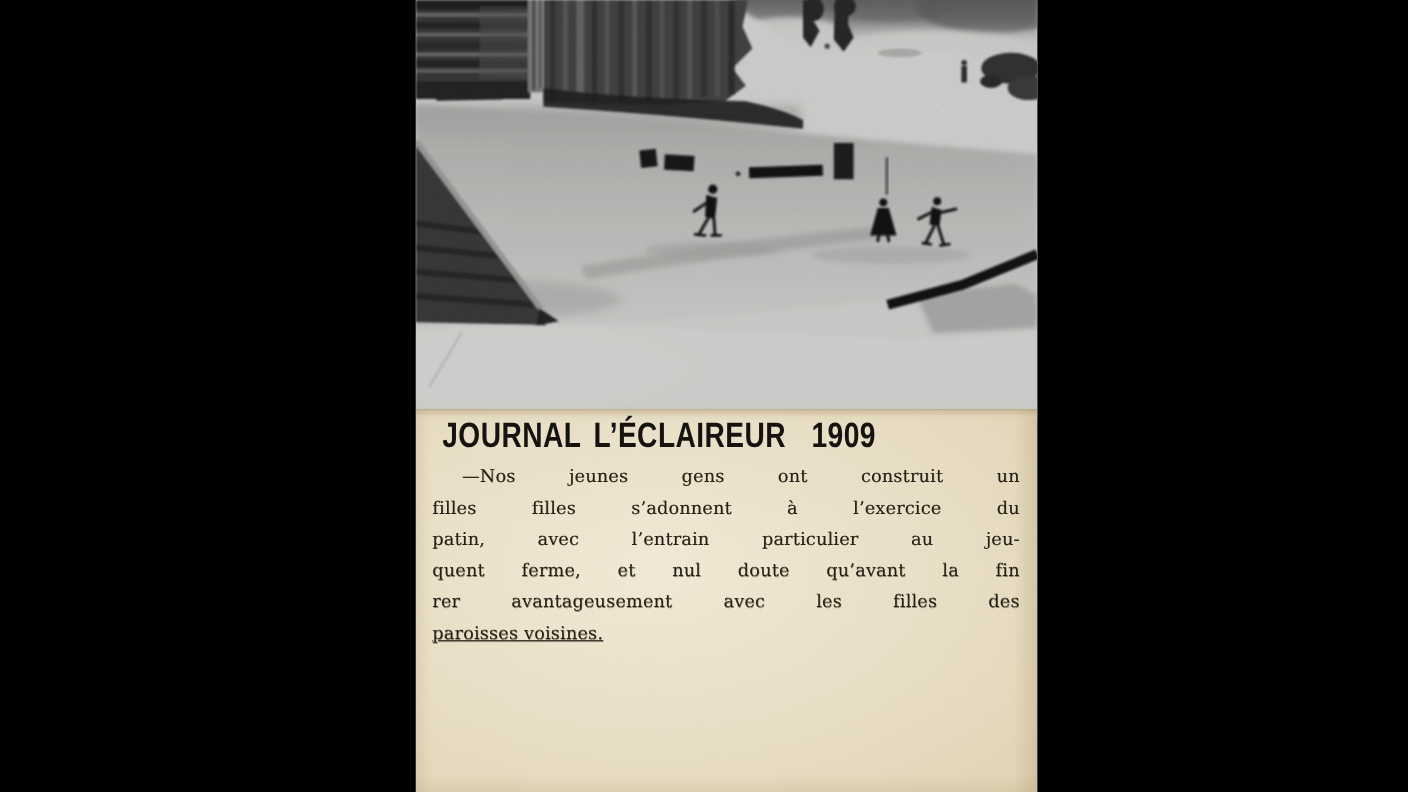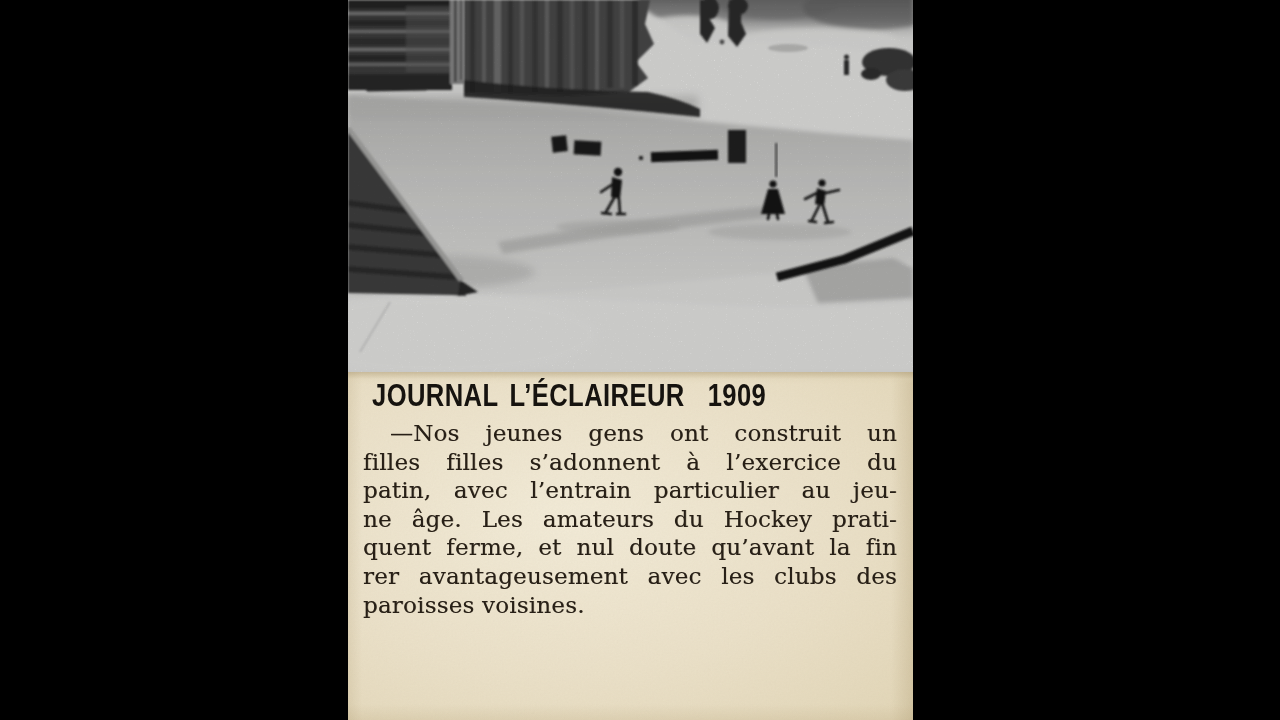--- a/index.html
+++ b/index.html
@@ -1,43 +1,43 @@
 <!DOCTYPE html>
 <html><head>
 <meta charset="utf-8">
 <style>
   html,body{margin:0;padding:0;background:#000;}
   .stage{position:relative;width:1280px;height:720px;background:#000;overflow:hidden;
          font-family:"Liberation Sans",sans-serif;}
   .letterbox{position:absolute;top:0;height:720px;background:#000;}
   .letterbox.left{left:0;width:358px;}
   .letterbox.right{left:923px;width:357px;}
-  .content{position:absolute;left:348px;top:0;width:448px;height:720px;}
+  .content{position:absolute;left:378px;top:0;width:448px;height:720px;}
   .photo{position:absolute;left:0;top:0;width:565px;height:372px;overflow:hidden;background:#e9e9e7;}
   .photo svg{display:block;}
   .clipping{position:absolute;left:0;top:372px;width:565px;height:348px;overflow:hidden;
     background:
       linear-gradient(180deg, rgba(176,158,120,.55) 0px, rgba(221,209,178,.25) 7px, rgba(0,0,0,0) 12px),
       linear-gradient(270deg, rgba(168,148,105,.28) 0px, rgba(0,0,0,0) 22px),
       linear-gradient(90deg, rgba(168,148,105,.18) 0px, rgba(0,0,0,0) 14px),
       linear-gradient(0deg, rgba(190,172,132,.25) 0px, rgba(0,0,0,0) 16px),
       radial-gradient(ellipse at 38% 42%, #f4edda 0%, #ece2ca 55%, #e3d7b8 100%);
   }
   .paper-noise{position:absolute;left:0;top:0;opacity:.55;pointer-events:none;}
   .clip-title{position:absolute;left:24px;top:6px;white-space:pre;
     font-family:"Liberation Sans",sans-serif;font-weight:800;font-size:32px;line-height:34px;
     letter-spacing:.5px;word-spacing:5px;color:#16130f;
     transform:scaleX(.8);transform-origin:left top;}
   .clip-body{position:absolute;left:15px;top:47px;width:534px;
-    font-family:"DejaVu Serif","Liberation Serif",serif;font-size:23px;line-height:28.6px;
+    font-family:"DejaVu Serif","Liberation Serif",serif;font-size:16px;line-height:28.6px;
     color:#271f16;letter-spacing:.2px;
     text-shadow:.4px .4px .5px rgba(41,30,18,.45);}
   .clip-body .ln{height:28.6px;text-align:justify;text-align-last:justify;white-space:normal;}
   .clip-body .ln.first{padding-left:27px;}
-  .clip-body .ln.last{text-align-last:left;}
+  .clip-body .ln.last{text-align-last:left;text-decoration:underline;}
 </style>
 </head>
 <body>
 
 <div class="stage">
   <div class="letterbox left"></div>
   <div class="letterbox right"></div>
 
   <div class="content">
 
@@ -220,21 +220,20 @@
         </defs>
         <rect x="0" y="0" width="565" height="348" filter="url(#paperN)" opacity="0.22"></rect>
       </svg>
 
       <div class="clip-title">JOURNAL L’ÉCLAIREUR  1909</div>
 
       <div class="clip-body">
         <div class="ln first">—Nos jeunes gens ont construit un</div>
         <div class="ln">filles filles s’adonnent à l’exercice du</div>
         <div class="ln">patin, avec l’entrain particulier au jeu-</div>
-        <div class="ln">ne âge. Les amateurs du Hockey prati-</div>
         <div class="ln">quent ferme, et nul doute qu’avant la fin</div>
-        <div class="ln">rer avantageusement avec les clubs des</div>
+        <div class="ln">rer avantageusement avec les filles des</div>
         <div class="ln last">paroisses voisines.</div>
       </div>
     </div>
 
   </div>
 </div>
 
 </body></html>

